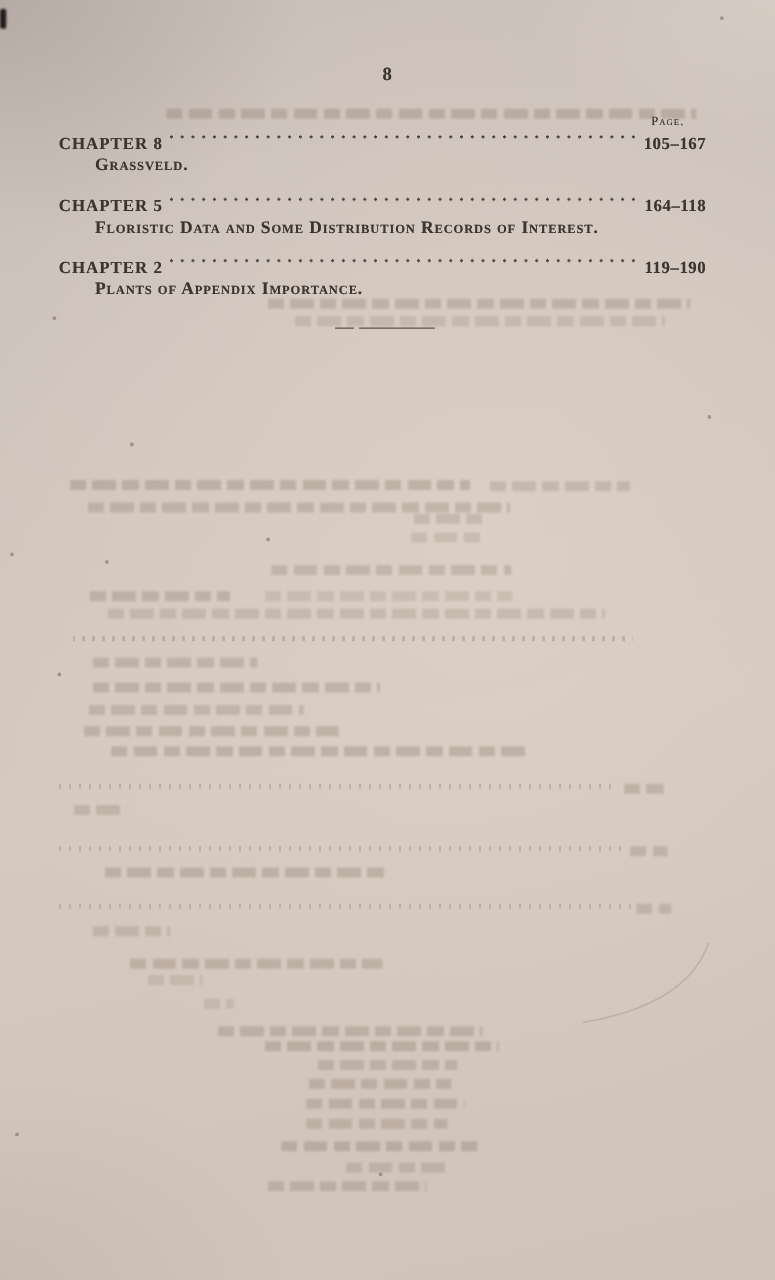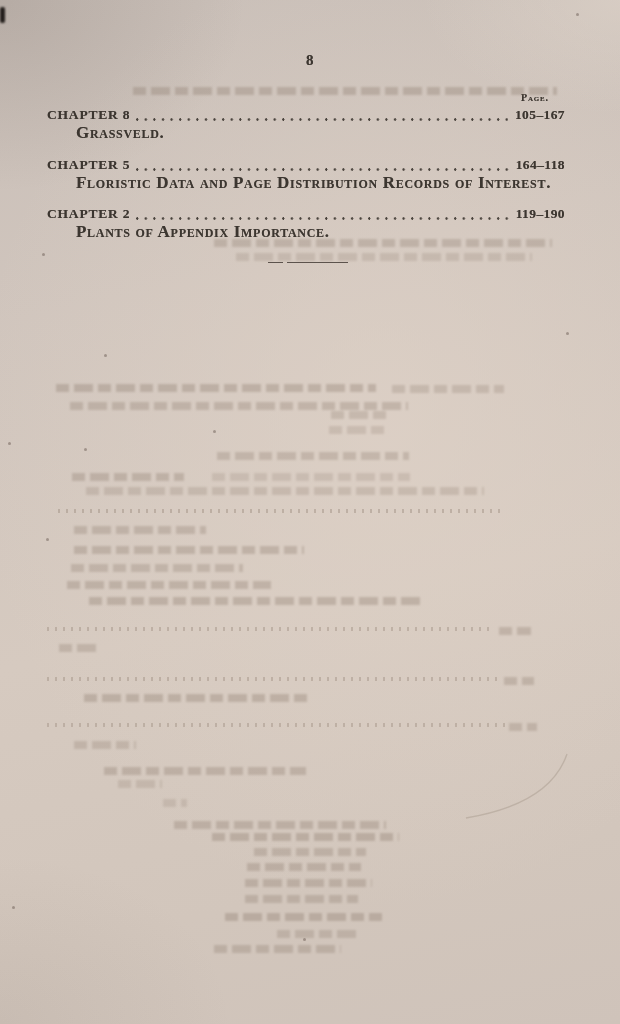--- a/index.html
+++ b/index.html
@@ -20,46 +20,46 @@
   .ink{ color:var(--ink,#3c3630); }
 
   
   #folio{
     position:absolute;top:52px;left:0;right:0;text-align:center;
     font-size:15px;letter-spacing:.5px;font-weight:700;
     text-shadow:0 0 .5px rgba(60,54,48,.65);
   }
   #page-col-header{
     position:absolute;top:92px;left:521px;
-    font-size:10px;font-variant:small-caps;font-weight:700;letter-spacing:.8px;
+    font-size:10px;font-variant:small-caps;font-weight:400;letter-spacing:.8px;
     text-shadow:0 0 .4px rgba(60,54,48,.6);
   }
 
   
   .entry{
     position:absolute;left:47px;right:55px;
   }
   .entry .main-row{
-    display:flex;align-items:flex-end;
+    display:flex;
     font-size:13.5px;font-weight:700;letter-spacing:.8px;
     text-shadow:0 0 .5px rgba(60,54,48,.6);
     line-height:14px;white-space:nowrap;
   }
   .entry .label{flex:0 0 auto;}
   .entry .pages{flex:0 0 auto;text-align:right;letter-spacing:.4px;}
   .leader{
     flex:1 1 auto;height:3px;margin:0 7px 1px 6px;
     background-image:radial-gradient(circle at 1.2px 1.5px, rgba(58,52,46,.9) 1.05px, rgba(58,52,46,0) 1.35px);
     background-size:8.6px 3px;background-repeat:repeat-x;background-position:left bottom;
   }
   .leader.inset{margin-right:34px;}
   .pages.inset{padding-right:8px;}
   .sub{
     margin-left:29px;margin-top:3px;
-    font-size:17px;font-variant:small-caps;font-weight:700;letter-spacing:.7px;
+    font-size:14px;font-variant:small-caps;font-weight:700;letter-spacing:.7px;
     line-height:15px;text-shadow:0 0 .4px rgba(60,54,48,.55);
   }
   #entry-0{top:108px;} #entry-1{top:158px;} #entry-2{top:207px;}
   #entry-3{top:284px;} #entry-4{top:351px;}
 
   
   #divider{
     position:absolute;top:262px;left:268px;width:80px;height:2px;
     background:linear-gradient(90deg, rgba(70,62,56,.85) 0 15px, rgba(70,62,56,0) 15px 19px, rgba(70,62,56,.85) 19px 100%);
     background-size:100% 1.4px;background-repeat:no-repeat;background-position:0 0;
@@ -102,21 +102,21 @@
     </div>
     <div class="sub ink">Grassveld.</div>
   </div>
 
   <div class="entry" id="entry-1">
     <div class="main-row ink">
       <span class="label">CHAPTER 5</span>
       <span class="leader"></span>
       <span class="pages">164–118</span>
     </div>
-    <div class="sub ink">Floristic Data and Page Distribution Records of Interest.</div>
+    <div class="sub ink">Floristic Data and Some Distribution Records of Interest.</div>
   </div>
 
   <div class="entry" id="entry-2">
     <div class="main-row ink">
       <span class="label">CHAPTER 2</span>
       <span class="leader"></span>
       <span class="pages">119–190</span>
     </div>
     <div class="sub ink">Plants of Appendix Importance.</div>
   </div>

